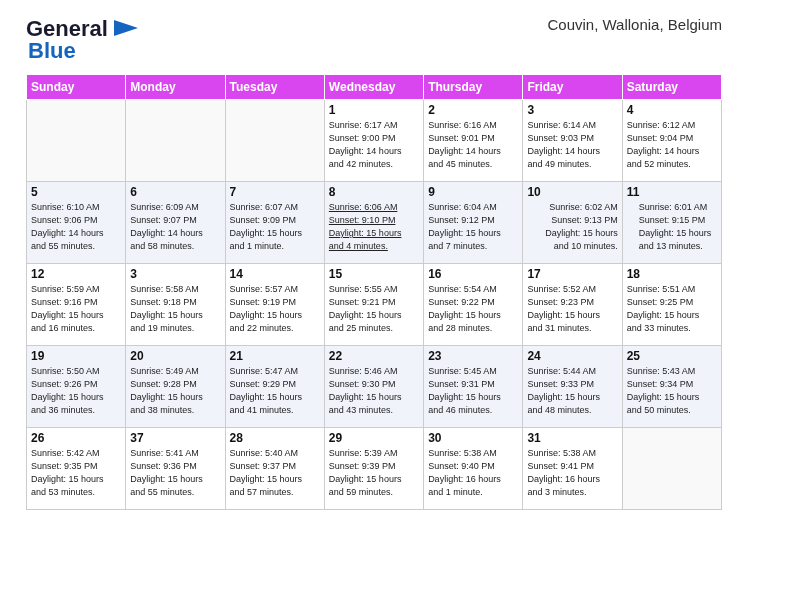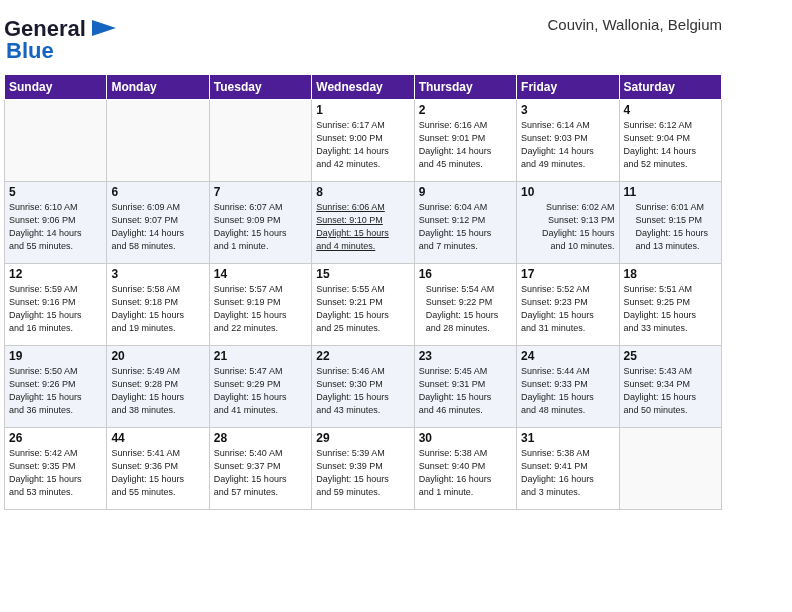--- a/index.html
+++ b/index.html
@@ -6,21 +6,21 @@
     body {
       width: 792px;
       height: 612px;
       font-family: Arial, Helvetica, sans-serif;
       background: #fff;
       overflow: hidden;
     }
     .page {
       width: 740px;
       height: 612px;
-      padding: 16px 18px 12px 4px;
+      padding: 16px 18px 12px 26px;
     }
     .header {
       display: flex;
       justify-content: space-between;
       align-items: flex-start;
       margin-bottom: 10px;
     }
     .logo {
       display: flex;
       flex-direction: column;
@@ -43,21 +43,21 @@
     .location {
       font-size: 15px;
       color: #333;
     }
     .calendar {
       width: 100%;
       border-collapse: collapse;
       table-layout: fixed;
     }
     .calendar thead tr th {
-      background-color: #4c1d95;
+      background-color: #d946ef;
       color: #fff;
       font-size: 12px;
       font-weight: bold;
       padding: 5px 4px;
       text-align: left;
       border: 1px solid #fff;
     }
     .calendar tbody tr td {
       vertical-align: top;
       border: 1px solid #ccc;
@@ -232,21 +232,21 @@
           </td>
           <td>
             <div class="day-number">15</div>
             <div class="day-info" style="white-space: pre-line;">Sunrise: 5:55 AM
 Sunset: 9:21 PM
 Daylight: 15 hours
 and 25 minutes.</div>
           </td>
           <td>
             <div class="day-number">16</div>
-            <div class="day-info" style="white-space: pre-line; margin-left: 7px;">Sunrise: 5:54 AM
+            <div class="day-info" style="white-space: pre-line;">Sunrise: 5:54 AM
 Sunset: 9:22 PM
 Daylight: 15 hours
 and 28 minutes.</div>
           </td>
           <td>
             <div class="day-number">17</div>
             <div class="day-info" style="white-space: pre-line;">Sunrise: 5:52 AM
 Sunset: 9:23 PM
 Daylight: 15 hours
 and 31 minutes.</div>
@@ -312,21 +312,21 @@
         </tr>
         <tr>
           <td>
             <div class="day-number">26</div>
             <div class="day-info" style="white-space: pre-line;">Sunrise: 5:42 AM
 Sunset: 9:35 PM
 Daylight: 15 hours
 and 53 minutes.</div>
           </td>
           <td>
-            <div class="day-number">44</div>
+            <div class="day-number">37</div>
             <div class="day-info" style="white-space: pre-line;">Sunrise: 5:41 AM
 Sunset: 9:36 PM
 Daylight: 15 hours
 and 55 minutes.</div>
           </td>
           <td>
             <div class="day-number">28</div>
             <div class="day-info" style="white-space: pre-line;">Sunrise: 5:40 AM
 Sunset: 9:37 PM
 Daylight: 15 hours

